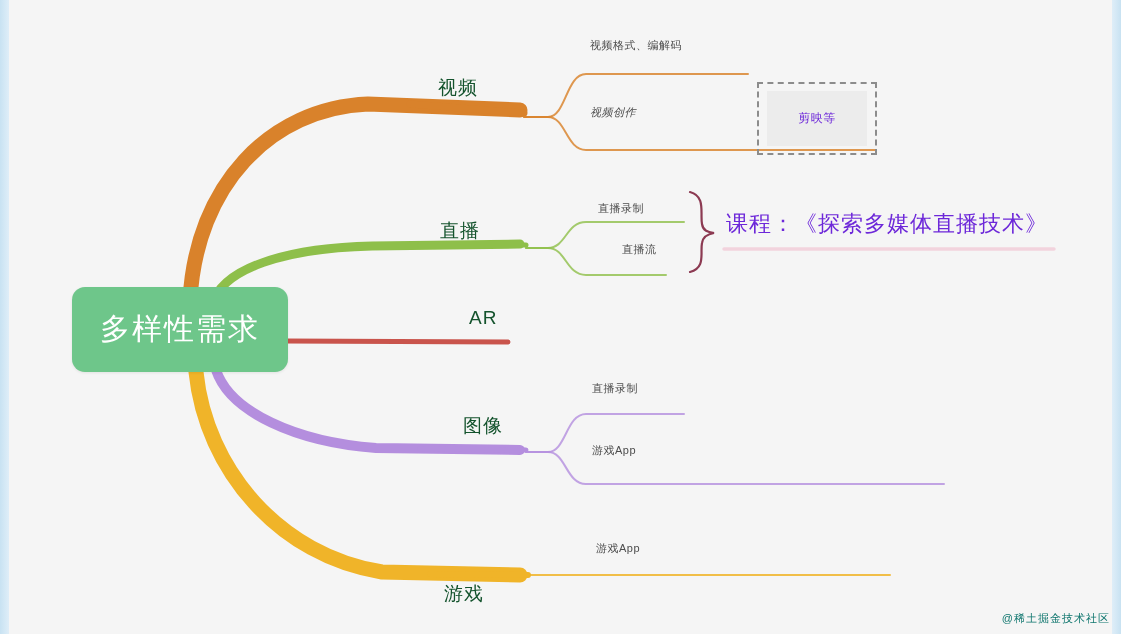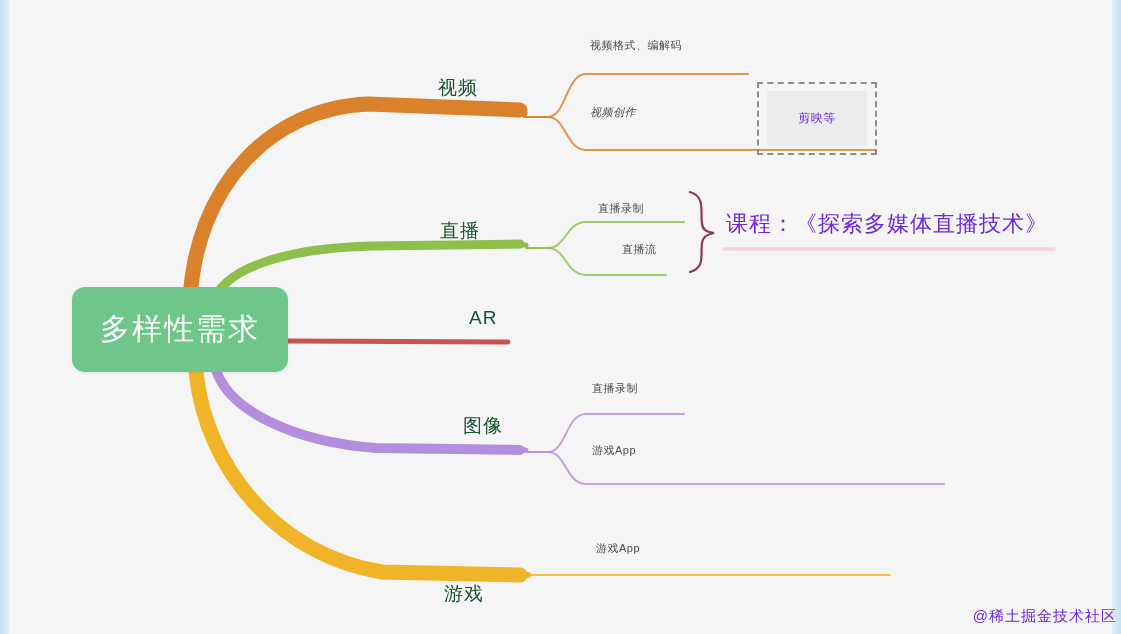--- a/index.html
+++ b/index.html
@@ -100,24 +100,24 @@
     position: absolute;
     background: #ececec;
     box-sizing: border-box;
     display: flex;
     align-items: center;
     justify-content: center;
   }
 
   .watermark {
     position: absolute;
-    right: 4px;
+    right: 11px;
     bottom: 8px;
-    font-size: 15px;
-    color: #6d28d9;
+    font-size: 11px;
+    color: #0f766e;
     letter-spacing: 1px;
     white-space: nowrap;
   }
 </style>
 </head>
 <body>
 
 <div id="stage">
 
   <div class="rail left"></div>

